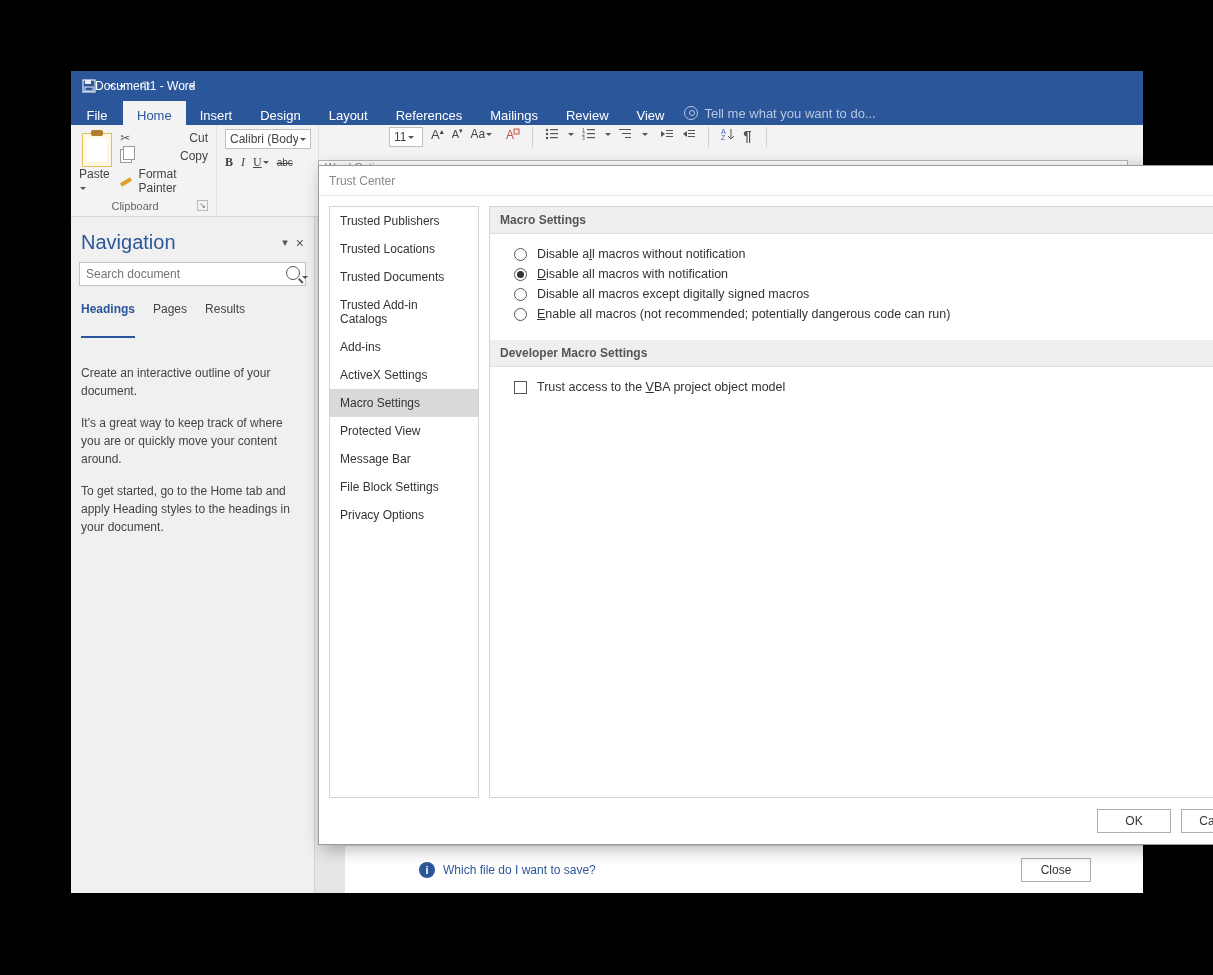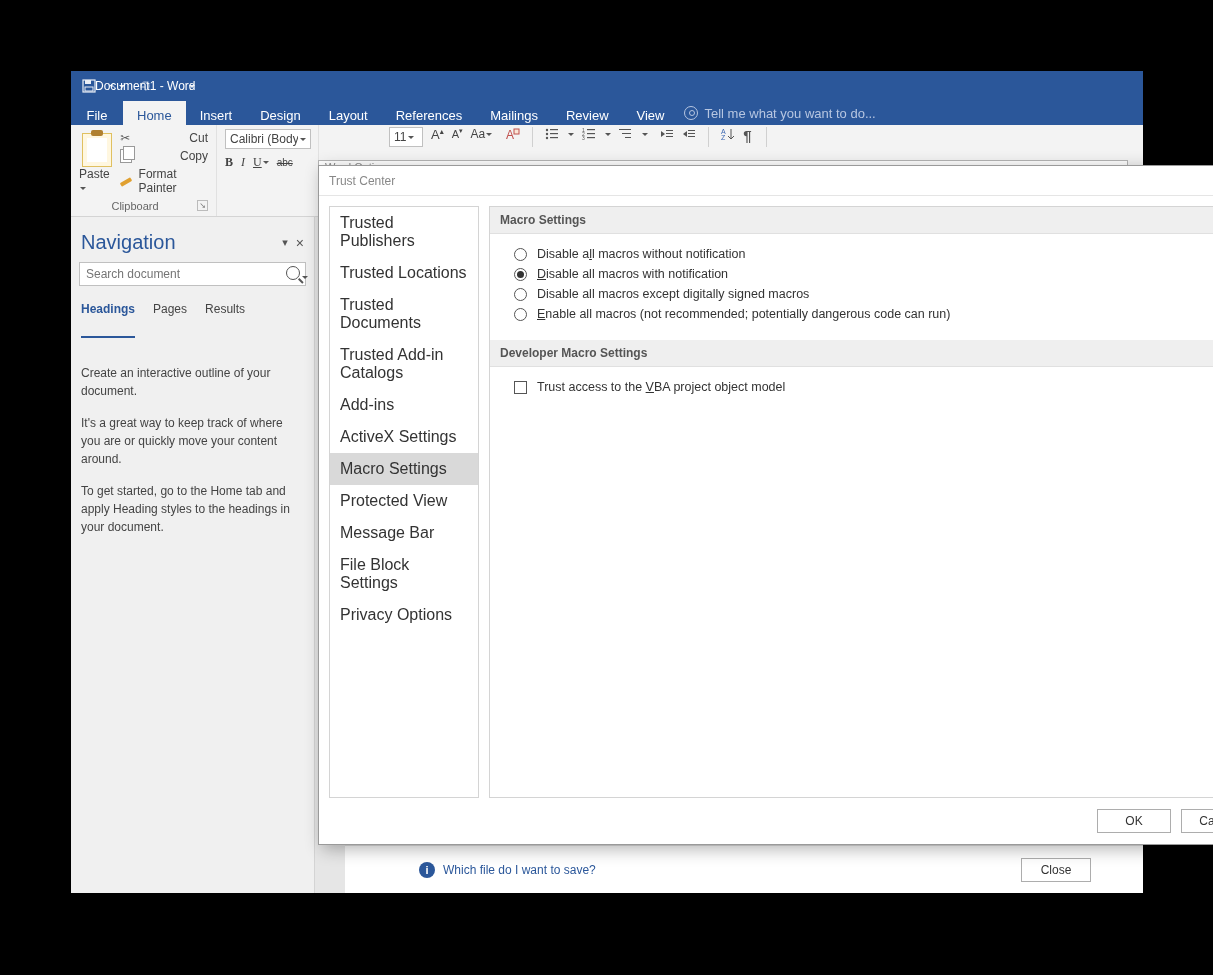--- a/index.html
+++ b/index.html
@@ -110,21 +110,21 @@
   .dlg-title {
     height:30px; display:flex; align-items:center; padding:0 10px;
     font-size:12px; color:#888; border-bottom:1px solid #e5e5e5; background:#fff;
   }
   .dlg-title .sp { flex:1; }
   .dlg-title .winbtn { width:28px; text-align:center; color:#888; font-size:14px; }
   .dlg-body {
     flex:1; display:flex; padding:10px 10px 0 10px; gap:10px;
   }
   .dlg-nav {
-    width:150px; border:1px solid #d4d4d4; background:#fff; font-size:16px; color:#333;
+    width:150px; border:1px solid #d4d4d4; background:#fff; font-size:12px; color:#333;
   }
   .dlg-nav .item { padding:7px 10px; cursor:pointer; }
   .dlg-nav .item.sel { background:#d9d9d9; }
   .dlg-content { flex:1; border:1px solid #d4d4d4; padding:0; overflow:auto; }
   .section-hdr {
     background:#efefef; color:#555; font-weight:600; font-size:12px;
     padding:6px 10px; border-bottom:1px solid #e0e0e0;
   }
   .section-body { padding:10px 14px 16px 24px; font-size:12.5px; color:#333; }
   .radio-row, .check-row { display:flex; align-items:center; gap:10px; padding:3px 0; }

